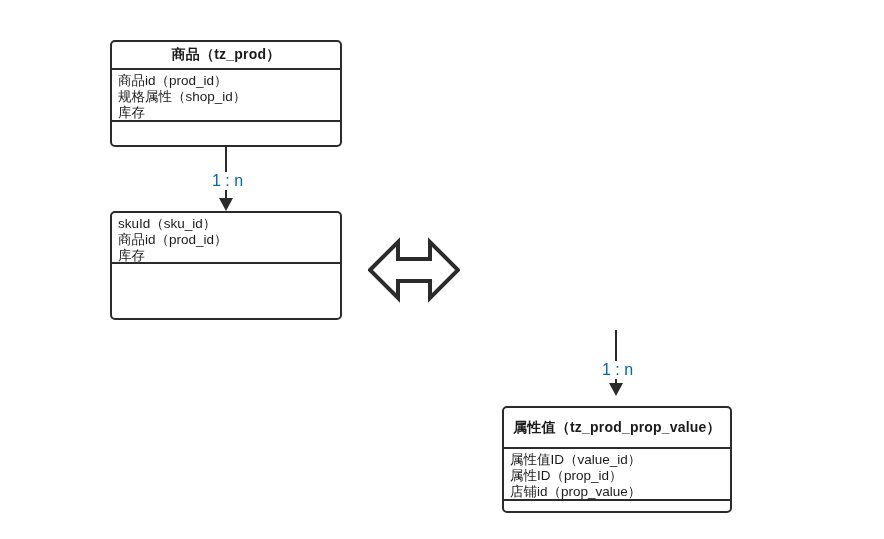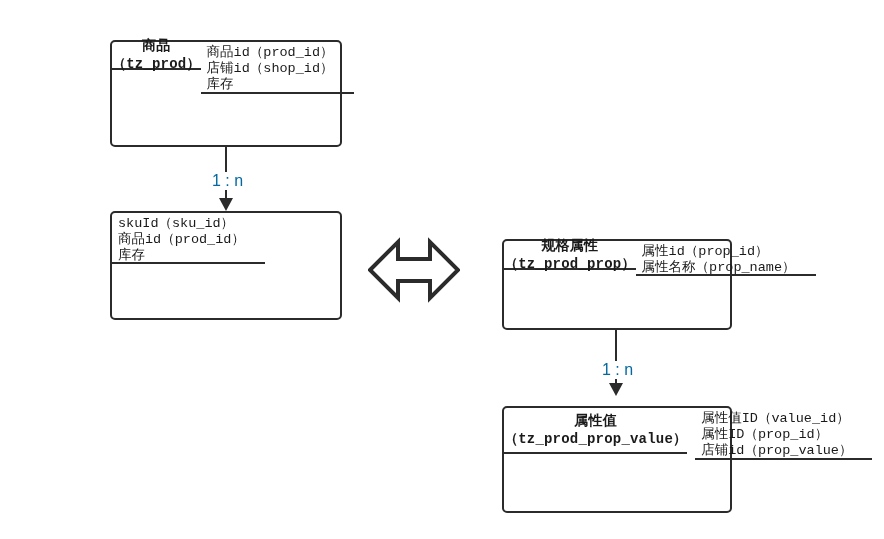--- a/index.html
+++ b/index.html
@@ -15,22 +15,21 @@
     font-family: "Liberation Sans", "DejaVu Sans", sans-serif;
     overflow: hidden;
   }
   .uml-box {
     position: absolute;
     box-sizing: border-box;
     border: 2px solid #2b2b2b;
     border-radius: 5px;
     background: #ffffff;
     display: flex;
-    flex-direction: row;
-    font-family: Liberation Mono, monospace;
+    flex-direction: column;
   }
   .uml-title {
     box-sizing: border-box;
     text-align: center;
     font-weight: bold;
     font-size: 14px;
     color: #1a1a1a;
     border-bottom: 2px solid #2b2b2b;
     display: flex;
     align-items: center;
@@ -82,21 +81,21 @@
 </style>
 </head>
 <body>
 
 <div id="canvas">
 
   <div class="uml-box" style="left:110px; top:40px; width:232px; height:107px;">
     <div class="uml-title" style="height:28px;">商品（tz_prod）</div>
     <div class="uml-attrs" style="height:52px;">
       <div class="uml-attr-line">商品id（prod_id）</div>
-      <div class="uml-attr-line">店铺id（shop_id）</div>
+      <div class="uml-attr-line">规格属性（shop_id）</div>
       <div class="uml-attr-line">库存</div>
     </div>
     <div class="uml-empty"></div>
   </div>
 
   <div class="conn-line" style="left:225px; top:147px; height:52px;"></div>
   <div class="conn-label" style="left:209px; top:172px;">1 : n</div>
   <div class="conn-arrowhead" style="left:219px; top:198px;"></div>
 
   <div class="uml-box" style="left:110px; top:211px; width:232px; height:109px;">
@@ -107,36 +106,28 @@
     </div>
     <div class="uml-empty"></div>
   </div>
 
   <div class="double-arrow" style="left:368px; top:235px; width:92px; height:70px;">
     <svg width="92" height="70" viewBox="0 0 92 70" xmlns="http://www.w3.org/2000/svg">
       <polygon points="2,35 30,7 30,24 62,24 62,7 90,35 62,63 62,46 30,46 30,63" fill="#ffffff" stroke="#2b2b2b" stroke-width="4" stroke-linejoin="miter"></polygon>
     </svg>
   </div>
 
-  <div class="uml-box" style="left:502px; top:239px; width:230px; height:91px;">
-    <div class="uml-title" style="height:29px;">规格属性（tz_prod_prop）</div>
-    <div class="uml-attrs" style="height:35px;">
-      <div class="uml-attr-line">属性id（prop_id）</div>
-      <div class="uml-attr-line">属性名称（prop_name）</div>
-    </div>
-    <div class="uml-empty"></div>
-  </div>
 
   <div class="conn-line" style="left:615px; top:330px; height:53px;"></div>
   <div class="conn-label" style="left:599px; top:361px;">1 : n</div>
   <div class="conn-arrowhead" style="left:609px; top:383px;"></div>
 
   <div class="uml-box" style="left:502px; top:406px; width:230px; height:107px;">
     <div class="uml-title" style="height:46px;">属性值（tz_prod_prop_value）</div>
-    <div class="uml-attrs" style="height:52px;margin-left:8px;">
+    <div class="uml-attrs" style="height:52px;">
       <div class="uml-attr-line">属性值ID（value_id）</div>
       <div class="uml-attr-line">属性ID（prop_id）</div>
       <div class="uml-attr-line">店铺id（prop_value）</div>
     </div>
     <div class="uml-empty"></div>
   </div>
 
 </div>
 
 </body></html>

